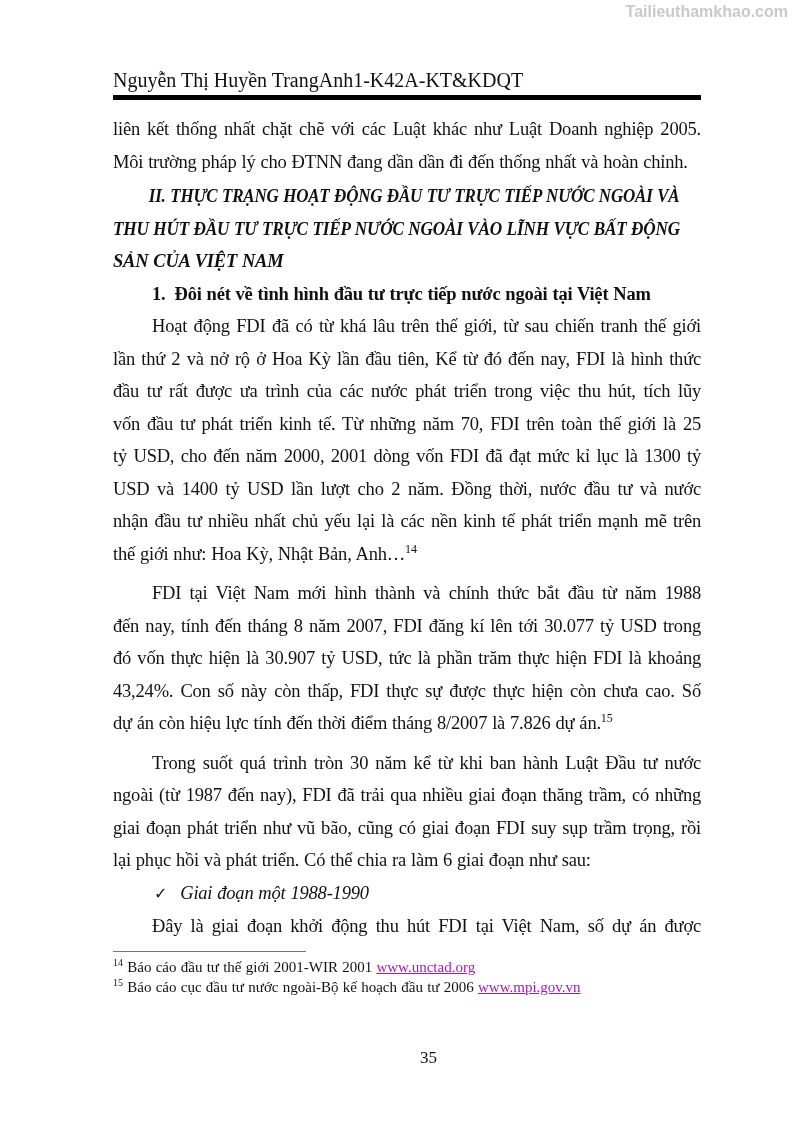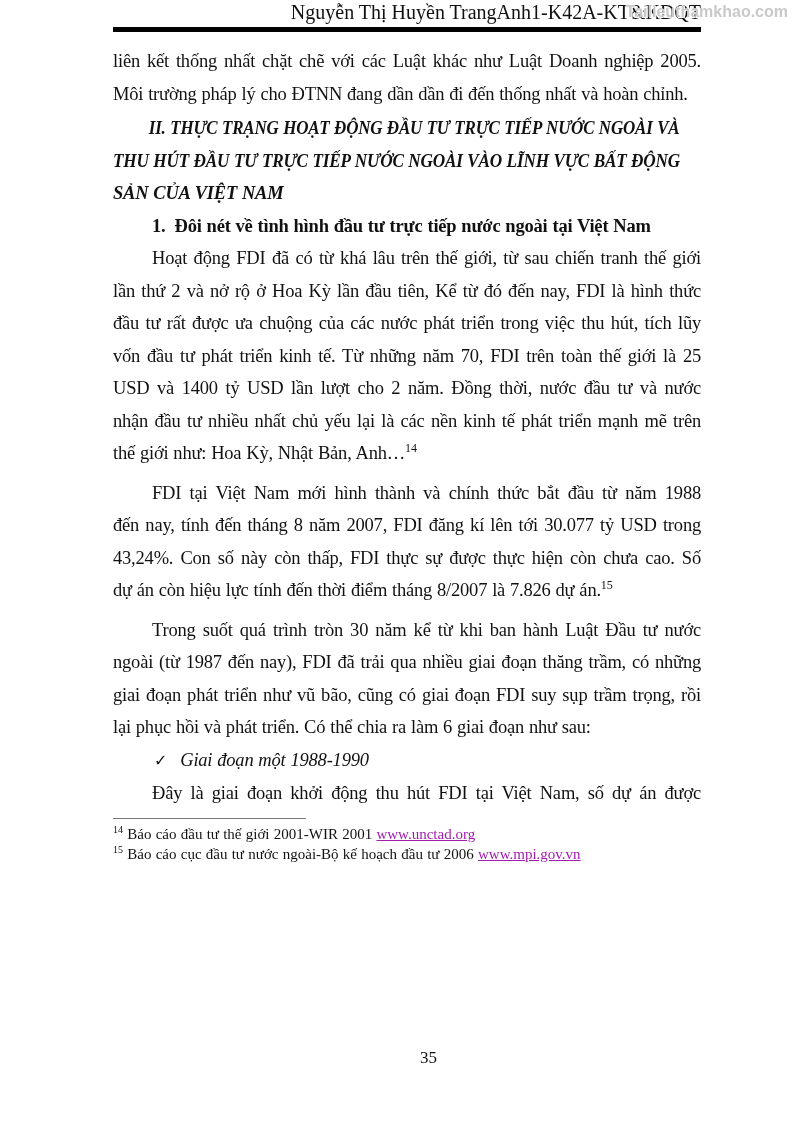--- a/index.html
+++ b/index.html
@@ -15,21 +15,22 @@
   }
   .watermark {
     position:absolute; top:3px; right:6px;
     font-family:"Liberation Sans","DejaVu Sans",sans-serif;
     font-size:16px; color:#c9c9c9;
     text-shadow:1px 1px 0 #ffffff;
     font-weight:bold;
   }
   .margins { margin-left:113px; margin-right:93px; } 
   .header {
-    display:flex; justify-content:flex-end; align-items:flex-end;
+    padding-top:68px;
+    display:flex; justify-content:flex-start; align-items:flex-end;
     font-size:20px; line-height:24px;
   }
   .header-rule {
     margin-top:3px;
     border-top:3px solid #000;
     height:2px;
     border-bottom:2px solid #000;
   }
   .doc-body {
     margin-top:13px;
@@ -86,30 +87,32 @@
           <div class="line line-last">SẢN CỦA VIỆT NAM</div>
         </div>
 
       <div class="h3-line">
         <span>1.</span><span class="h3-text">Đôi nét về tình hình đầu tư trực tiếp nước ngoài tại Việt Nam</span>
       </div>
 
       <div class="para">
           <div class="line line-first">Hoạt động FDI đã có từ khá lâu trên thế giới, từ sau chiến tranh thế giới</div>
           <div class="line">lần thứ 2 và nở rộ ở Hoa Kỳ lần đầu tiên, Kể từ đó đến nay, FDI là hình thức</div>
-          <div class="line">đầu tư rất được ưa chuộng của các nước phát triển trong việc thu hút, tích lũy</div>
+          <div class="line">đầu tư rất được ưa trình của các nước phát triển trong việc thu hút, tích lũy</div>
           <div class="line">vốn đầu tư phát triển kinh tế. Từ những năm 70, FDI trên toàn thế giới là 25</div>
+          <div class="line">tỷ USD, cho đến năm 2000, 2001 dòng vốn FDI đã đạt mức kỉ lục là 1300 tỷ</div>
           <div class="line">USD và 1400 tỷ USD lần lượt cho 2 năm. Đồng thời, nước đầu tư và nước</div>
           <div class="line">nhận đầu tư nhiều nhất chủ yếu lại là các nền kinh tế phát triển mạnh mẽ trên</div>
           <div class="line line-last">thế giới như: Hoa Kỳ, Nhật Bản, Anh…<sup class="fnref">14</sup></div>
         </div>
 
       <div class="para sp">
           <div class="line line-first">FDI tại Việt Nam mới hình thành và chính thức bắt đầu từ năm 1988</div>
           <div class="line">đến nay, tính đến tháng 8 năm 2007, FDI đăng kí lên tới 30.077 tỷ USD trong</div>
+          <div class="line">đó vốn thực hiện là 30.907 tỷ USD, tức là phần trăm thực hiện FDI là khoảng</div>
           <div class="line">43,24%. Con số này còn thấp, FDI thực sự được thực hiện còn chưa cao. Số</div>
           <div class="line line-last">dự án còn hiệu lực tính đến thời điểm tháng 8/2007 là 7.826 dự án.<sup class="fnref">15</sup></div>
         </div>
 
       <div class="para sp">
           <div class="line line-first">Trong suốt quá trình tròn 30 năm kể từ khi ban hành Luật Đầu tư nước</div>
           <div class="line">ngoài (từ 1987 đến nay), FDI đã trải qua nhiều giai đoạn thăng trầm, có những</div>
           <div class="line">giai đoạn phát triển như vũ bão, cũng có giai đoạn FDI suy sụp trầm trọng, rồi</div>
           <div class="line line-last">lại phục hồi và phát triển. Có thể chia ra làm 6 giai đoạn như sau:</div>
         </div>

